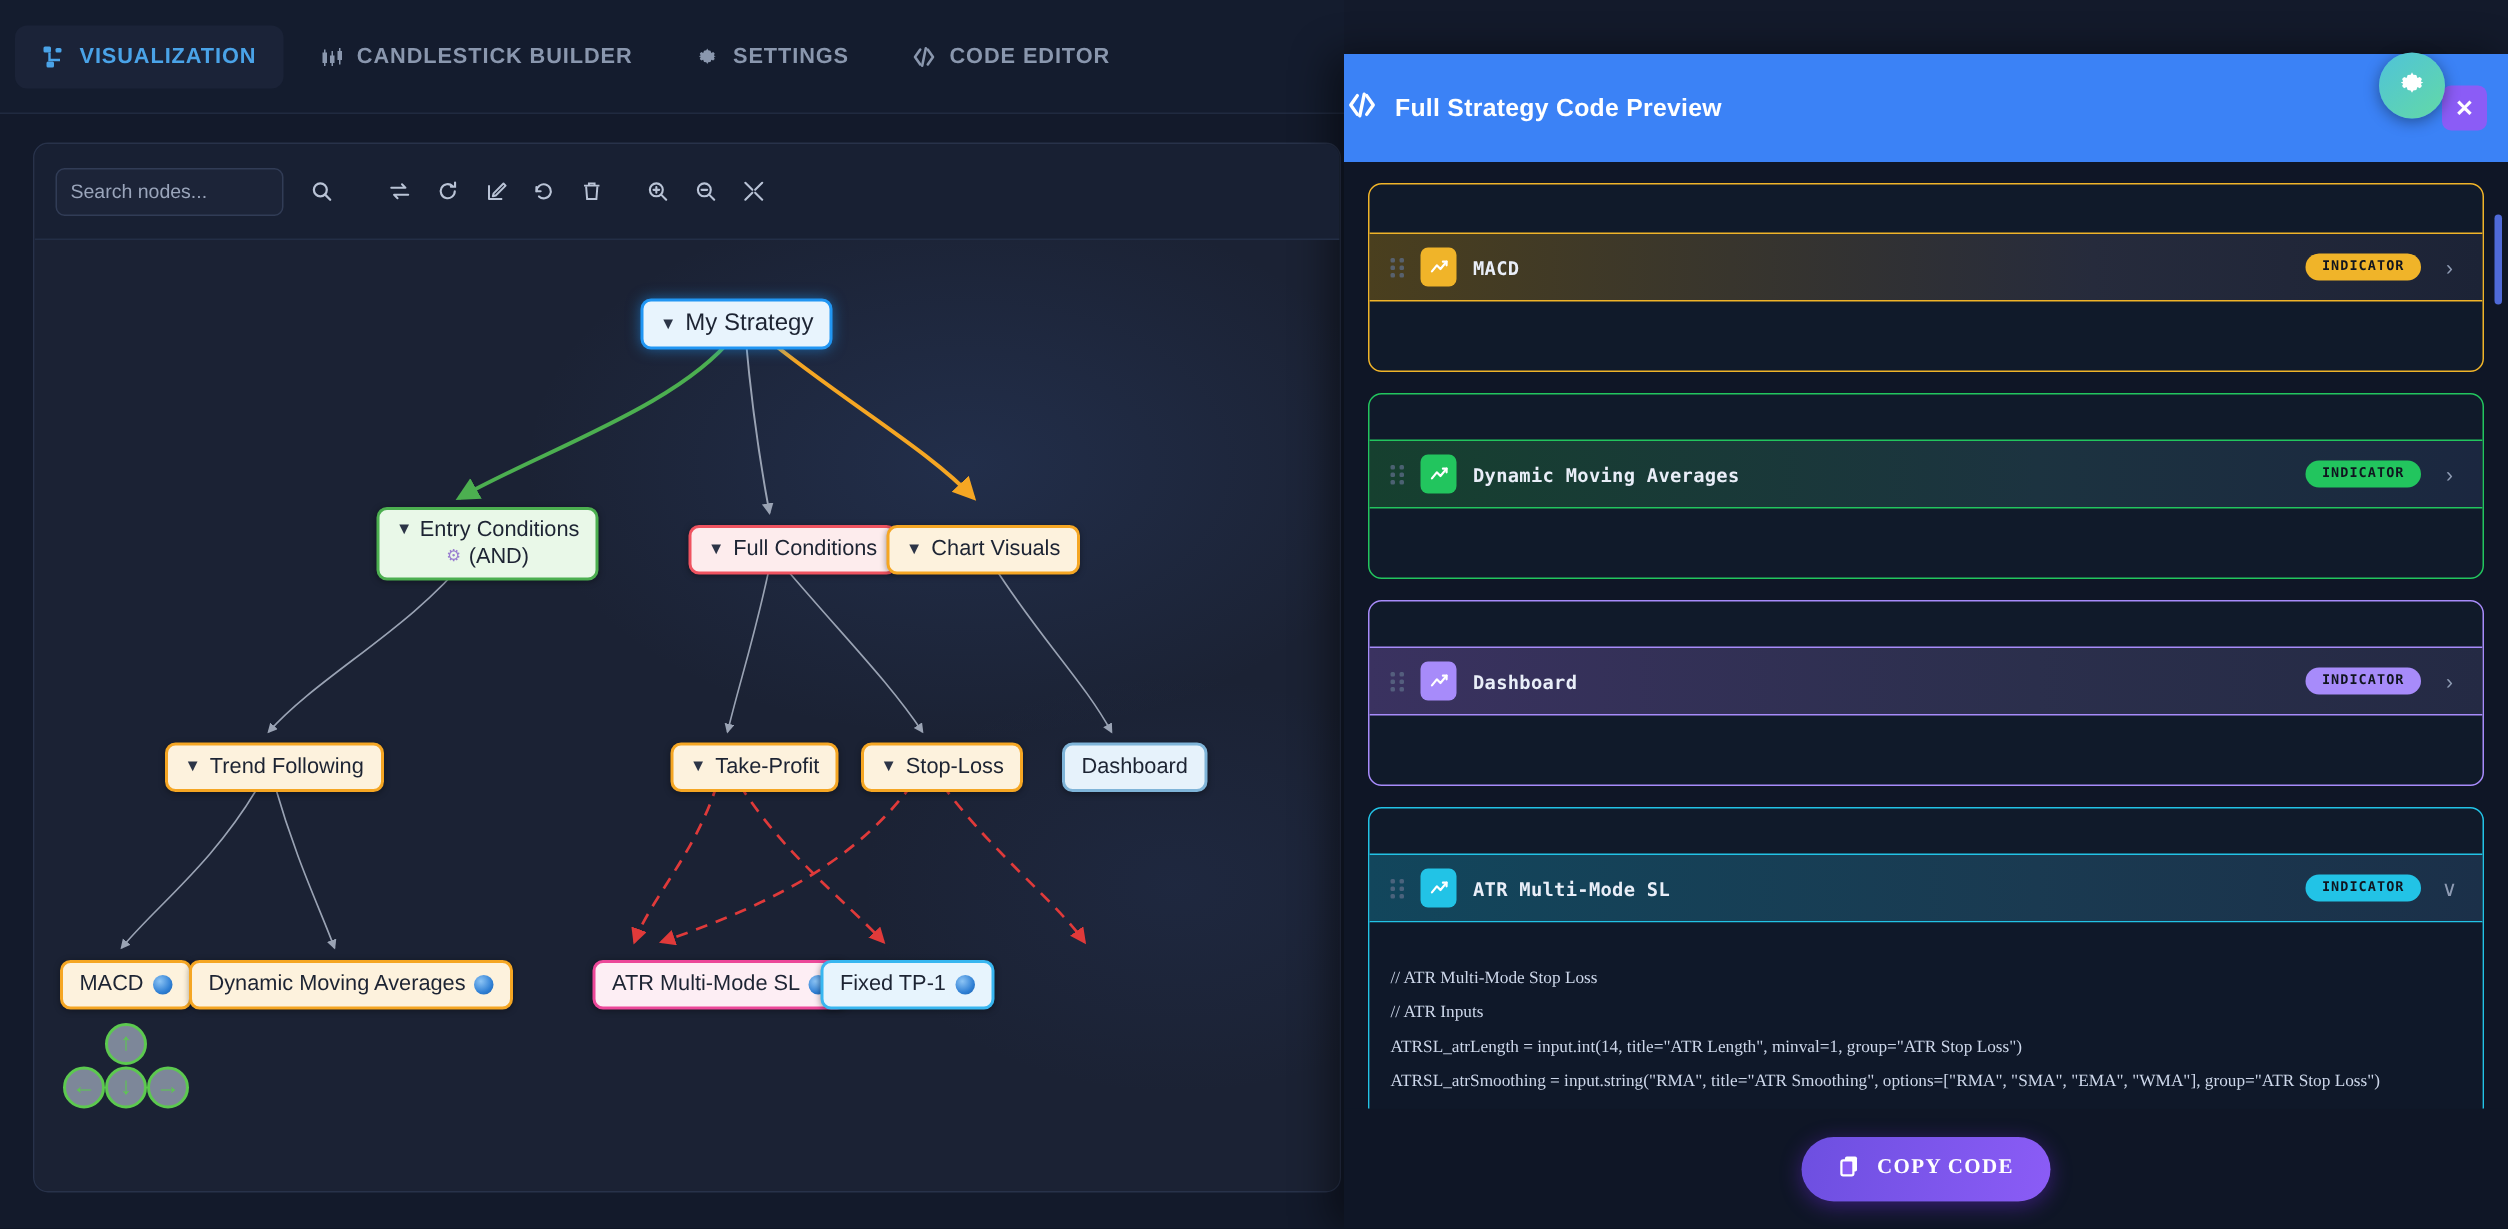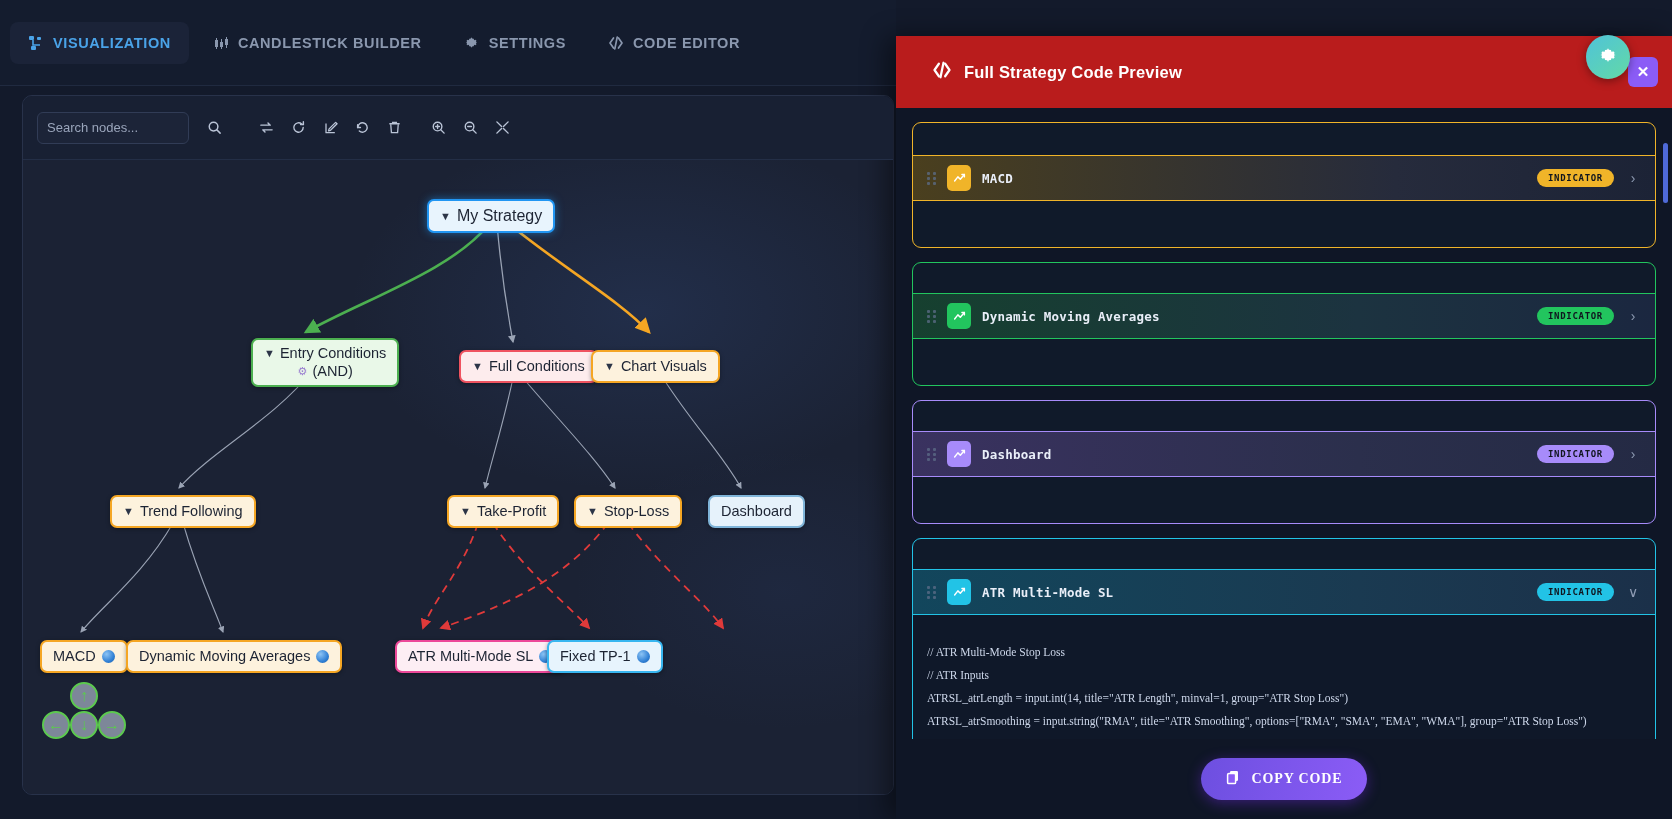--- a/index.html
+++ b/index.html
@@ -10,21 +10,21 @@
     color: #e8ecf4;
   }
   #app { position: relative; width: 1672px; height: 819px; background: #131a2b; }
 
   
   #left-pane {
     position: absolute; left: 0; top: 0; width: 896px; height: 819px;
     background: #131a2b;
   }
   #tabbar {
-    position: absolute; left: 0; top: 0; width: 896px; height: 86px;
+    position: absolute; left: 0; top: 0; width: 896px; height: 76px;
     background: #141c2e; border-bottom: 1px solid #202a40;
     display: flex; align-items: center; padding-left: 10px; gap: 6px; text-align: right;
   }
   .tab {
     display: flex; align-items: center; gap: 9px;
     padding: 13px 18px; border-radius: 8px;
     font-size: 14.5px; letter-spacing: .6px; font-weight: 600;
     color: #8a97ae; cursor: pointer; white-space: nowrap;
   }
   .tab.active { background: #1b2button; }
@@ -97,22 +97,22 @@
   }
 
   
   #right-panel {
     position: absolute; right: 0; top: 36px; width: 776px; height: 783px;
     background: #0f1626; border-top-left-radius: 6px;
     box-shadow: -10px 0 26px rgba(0,0,0,.45);
     display: flex; flex-direction: column;
   }
   #panel-header {
-    height: 72px; background: #b91c1c; display: flex; align-items: center;
-    padding: 0 36px; gap: 12px; position: relative; flex: 0 0 auto;
+    height: 72px; background: #3b82f6; display: flex; align-items: center;
+    padding: 0 2px; gap: 12px; position: relative; flex: 0 0 auto;
   }
   #panel-header .title { font-size: 16.5px; font-weight: 700; color: #fff; letter-spacing: .2px; }
   #close-btn {
     position: absolute; right: 14px; top: 50%; transform: translateY(-50%);
     width: 30px; height: 30px; border-radius: 6px; background: #8b5cf6;
     display: flex; align-items: center; justify-content: center;
     color: #fff; font-weight: 700; font-size: 15px; cursor: pointer;
   }
   #gear-fab {
     position: absolute; right: 42px; top: -1px; width: 44px; height: 44px;

